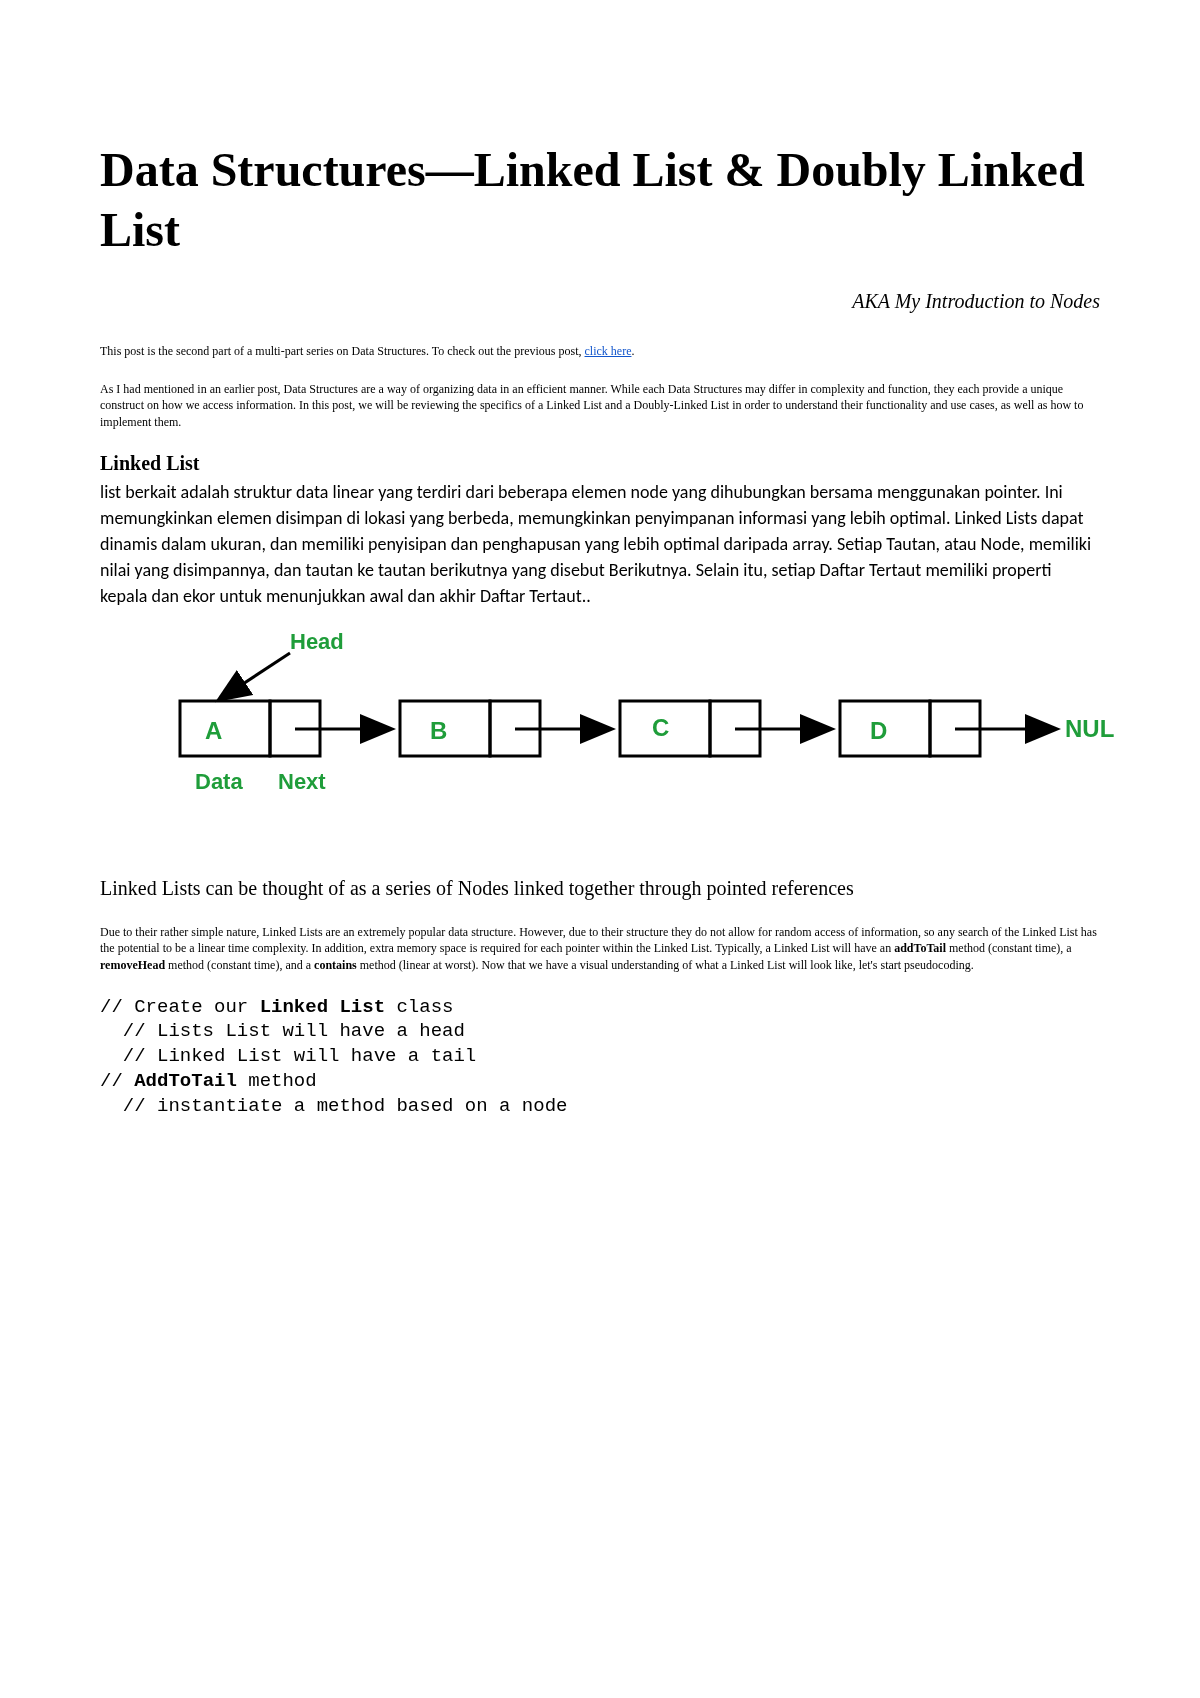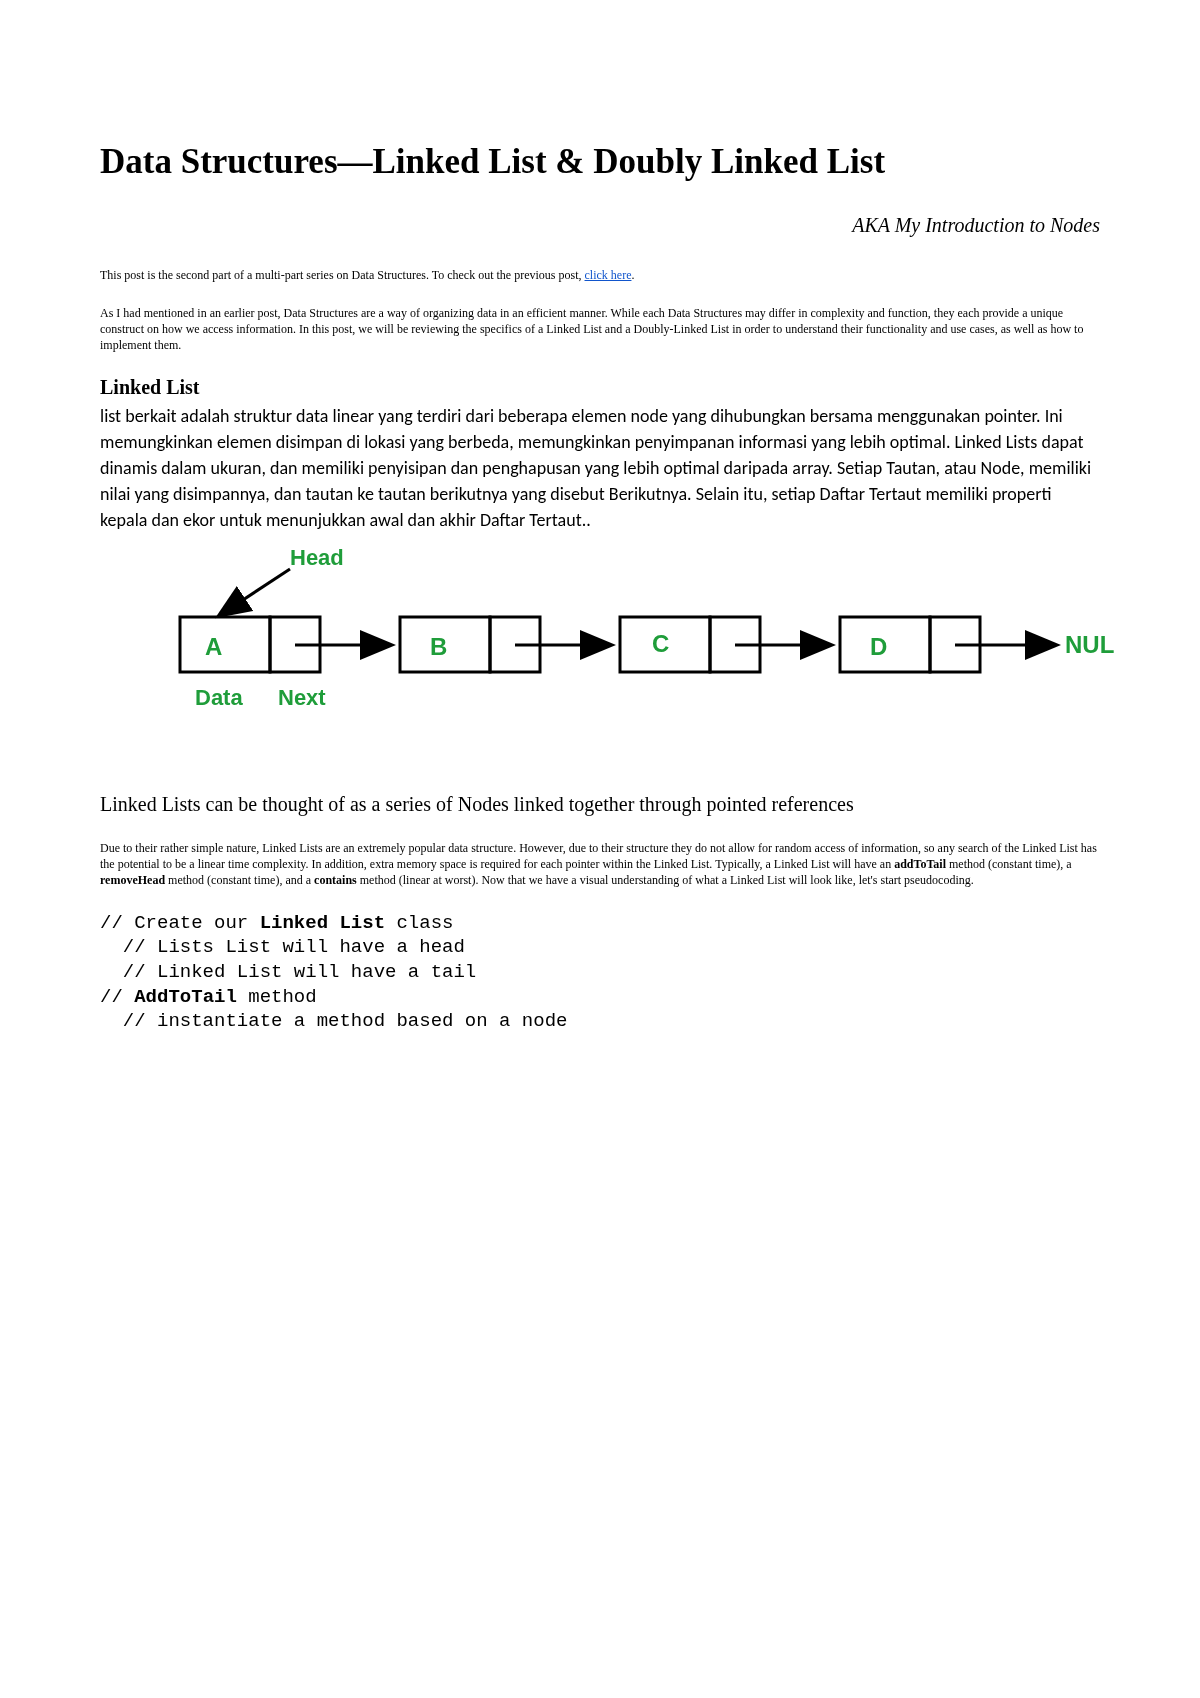--- a/index.html
+++ b/index.html
@@ -5,21 +5,21 @@
   * { box-sizing: border-box; margin: 0; padding: 0; }
   body {
     width: 1200px;
     height: 1698px;
     background: #fff;
     font-family: Georgia, 'Times New Roman', serif;
     color: #000;
     padding: 140px 100px 0 100px;
   }
   h1 {
-    font-size: 35px;
+    font-size: 48px;
     font-weight: bold;
     line-height: 1.25;
     margin-bottom: 28px;
     font-family: 'Times New Roman', Times, serif;
   }
   .subtitle {
     font-style: italic;
     font-size: 20px;
     margin-bottom: 28px;
     text-align: right;
@@ -36,21 +36,21 @@
   h2 {
     font-size: 20px;
     font-weight: bold;
     margin-bottom: 4px;
     font-family: 'Times New Roman', Times, serif;
   }
   .indo {
     font-family: Calibri, Arial, sans-serif;
     font-size: 18px;
     line-height: 1.45;
-    margin-bottom: 14px;
+    margin-bottom: 22px;
   }
   .diagram-wrap {
     text-align: left;
     margin: 10px 0 40px 0;
   }
   .caption {
     font-size: 20px;
     line-height: 1.35;
     margin-bottom: 22px;
   }

